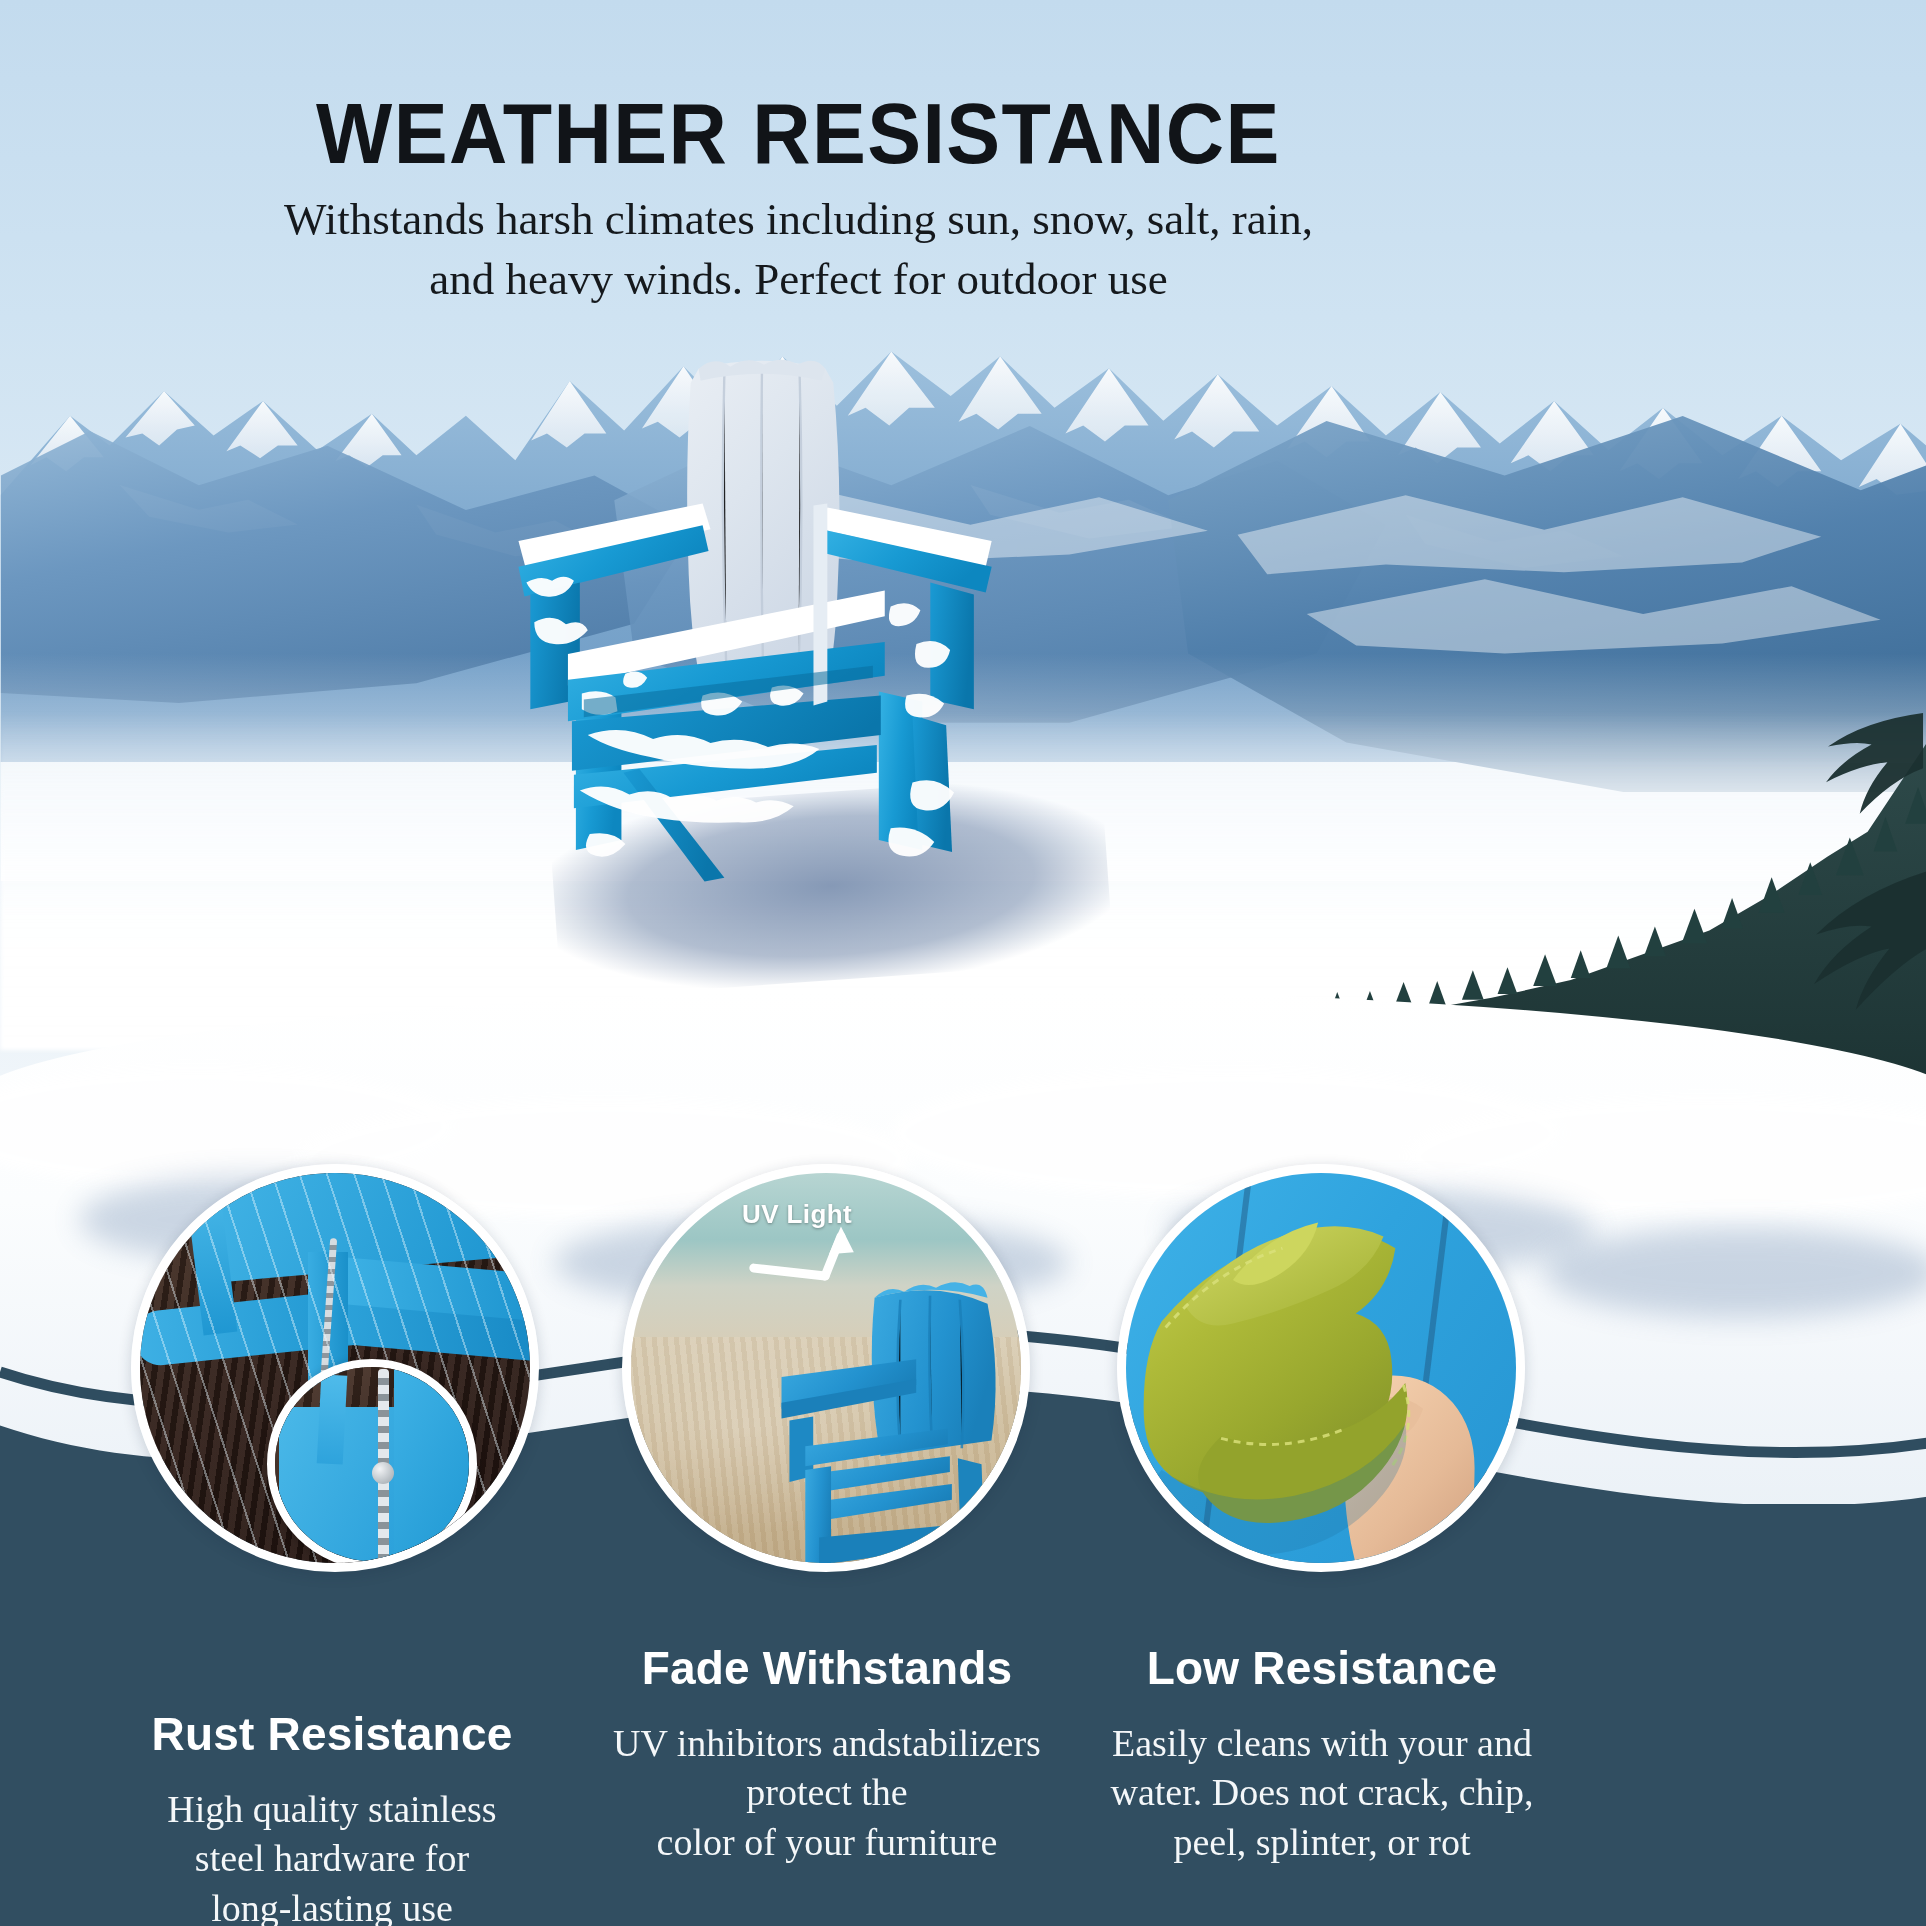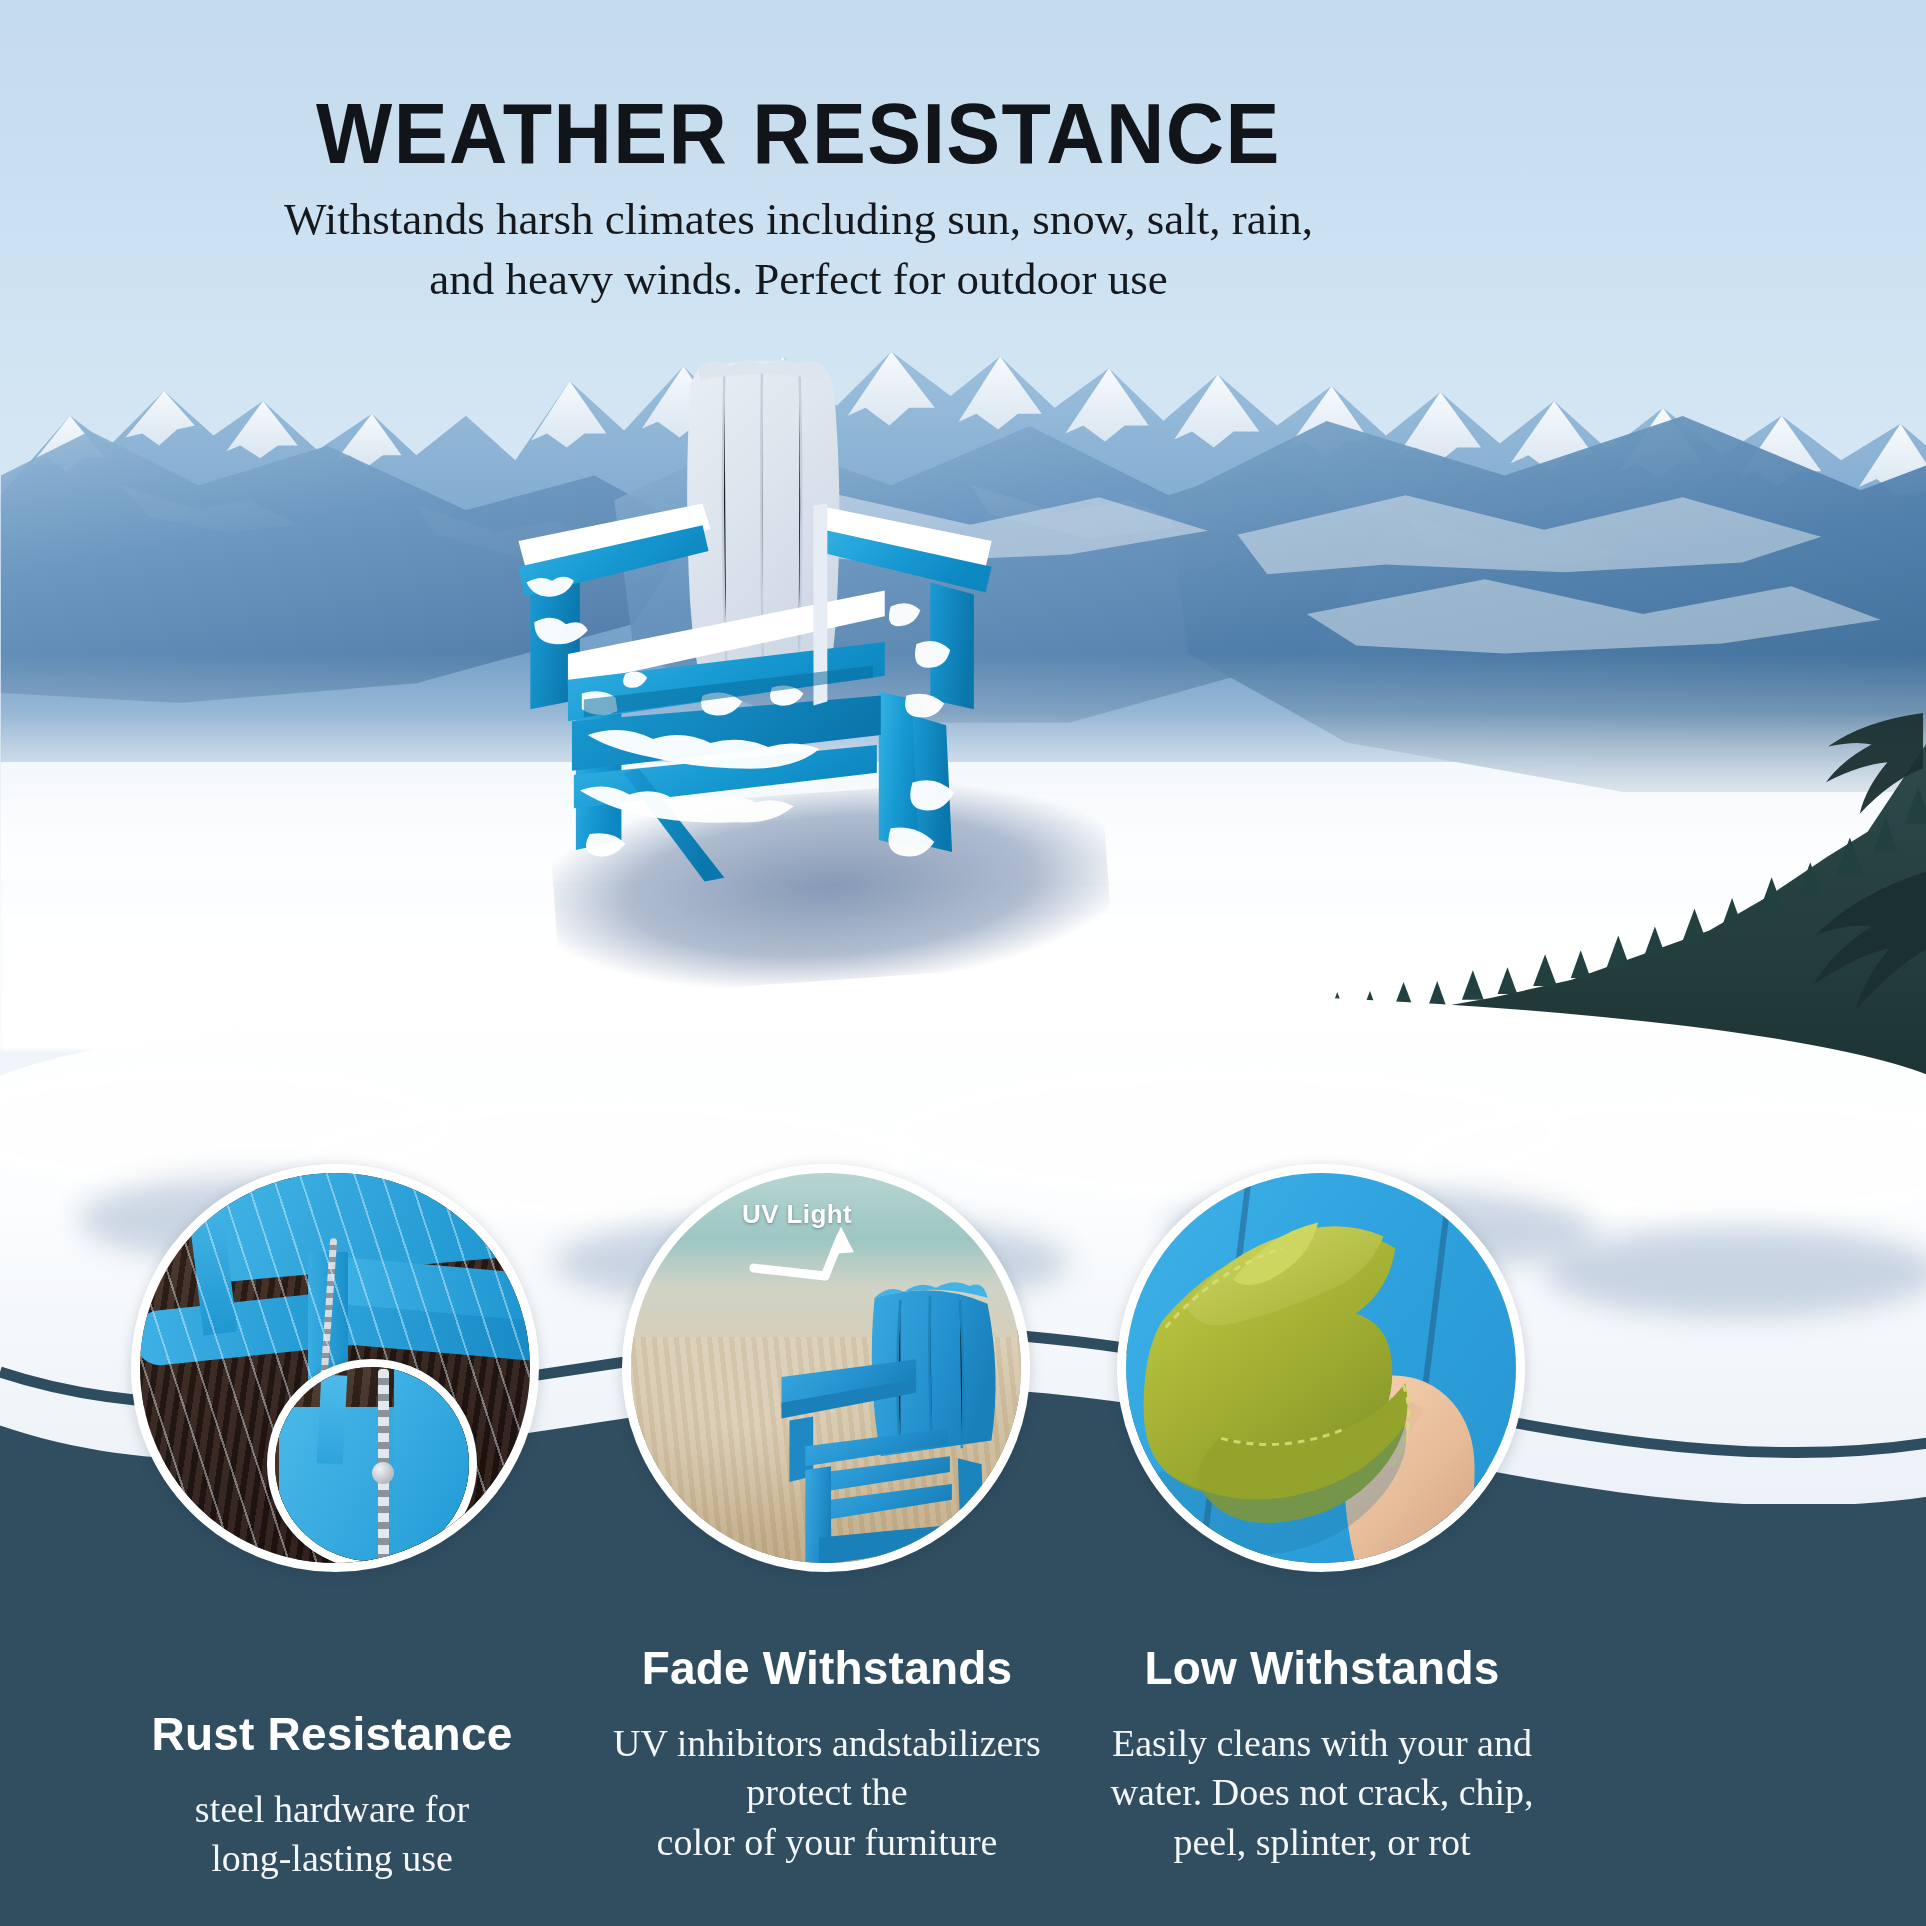--- a/index.html
+++ b/index.html
@@ -597,36 +597,37 @@
 
         <path d="M36,300 q60,40 134,26 q74,-16 112,-72 q6,34 -22,70
                  q-50,62 -136,62 q-76,0 -96,-48 q-8,-22 8,-38 Z" fill="#1b6f9e" opacity="0.25"></path>
       </svg>
     </div>
   </div>
 
   <div class="feat f1">
     <div class="h">Rust Resistance</div>
     <div class="p">
+      <div>High quality stainless</div>
       <div>steel hardware for</div>
       <div>long-lasting use</div>
     </div>
   </div>
 
   <div class="feat f2">
     <div class="h">Fade Withstands</div>
     <div class="p">
       <div>UV inhibitors andstabilizers</div>
       <div>protect the</div>
       <div>color of your furniture</div>
     </div>
   </div>
 
   <div class="feat f3">
-    <div class="h">Low Withstands</div>
+    <div class="h">Low Resistance</div>
     <div class="p">
       <div>Easily cleans with your and</div>
       <div>water. Does not crack, chip,</div>
       <div>peel, splinter, or rot</div>
     </div>
   </div>
 
 </div>
 
 

